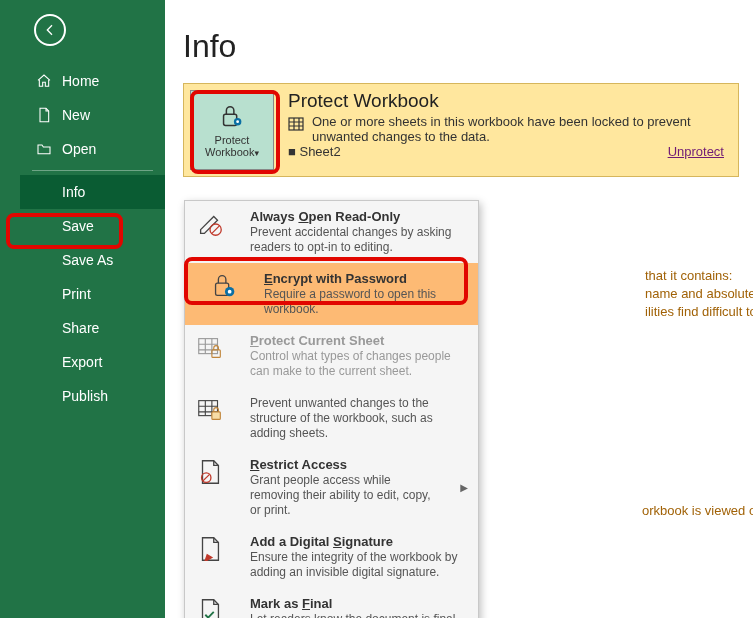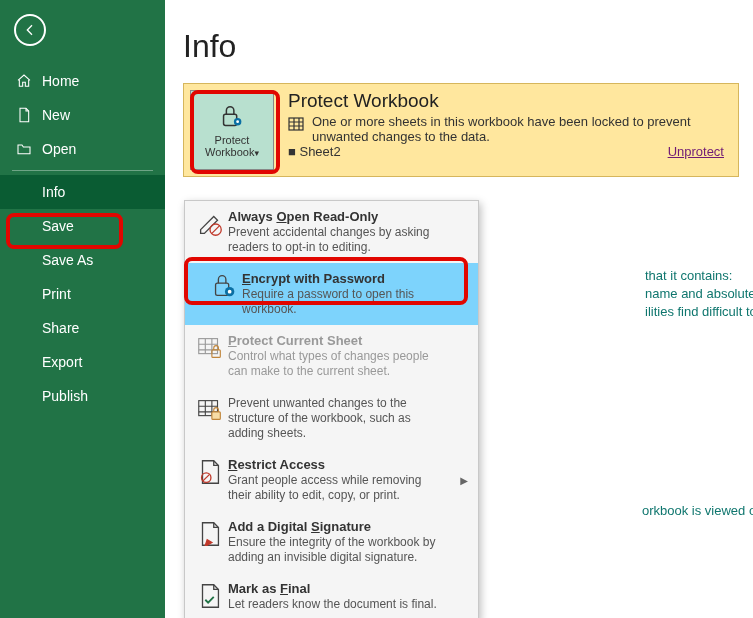--- a/index.html
+++ b/index.html
@@ -13,20 +13,21 @@
       color: #333;
       overflow: hidden;
     }
     
     .sidebar {
       width: 165px;
       background: #217346;
       color: #fff;
       padding-top: 10px;
       flex-shrink: 0;
+      padding-left: 20px;
     }
     .back-btn {
       width: 32px; height: 32px;
       border: 2px solid #fff;
       border-radius: 50%;
       margin: 4px 0 18px 14px;
       display: flex;
       align-items: center;
       justify-content: center;
       cursor: pointer;
@@ -113,27 +114,27 @@
     .dropdown {
       position: absolute;
       left: 184px; top: 200px;
       width: 295px;
       background: #f5f5f5;
       border: 1px solid #c8c8c8;
       box-shadow: 2px 3px 8px rgba(0,0,0,0.25);
     }
     .dd-item {
       display: flex;
-      gap: 3px;
+      gap: 25px;
       padding: 8px 10px;
       cursor: pointer;
       align-items: flex-start;
       position: relative;
     }
-    .dd-item.hover { background: #7dd3fc; padding-left: 24px; }
+    .dd-item.hover { background: #fdba74; padding-left: 24px; }
     .dd-icon { width: 30px; height: 30px; flex-shrink: 0; }
     .dd-text { flex: 1; }
     .dd-title { font-size: 13px; font-weight: 700; color: #333; }
     .dd-title .uline { text-decoration: underline; }
     .dd-desc { font-size: 12px; color: #555; margin-top: 1px; line-height: 1.25; max-width: 215px; }
     .dd-item.disabled .dd-title,
     .dd-item.disabled .dd-desc { color: #999; }
     .dd-arrow {
       align-self: center;
       color: #666;
@@ -143,21 +144,21 @@
       position: absolute;
       left: 184px; top: 257px;
       width: 284px; height: 48px;
       pointer-events: none;
     }
     
     .bg-text {
       position: absolute;
       left: 480px;
       font-size: 13px;
-      color: #0f766e;
+      color: #a16207;
       white-space: nowrap;
     }
   </style>
 </head>
 <body>
 
 <div class="sidebar">
   <div class="back-btn">
     <svg class="sidebar-icon" viewBox="0 0 24 24" stroke-width="2">
         <path d="M15 5l-7 7 7 7"></path>

